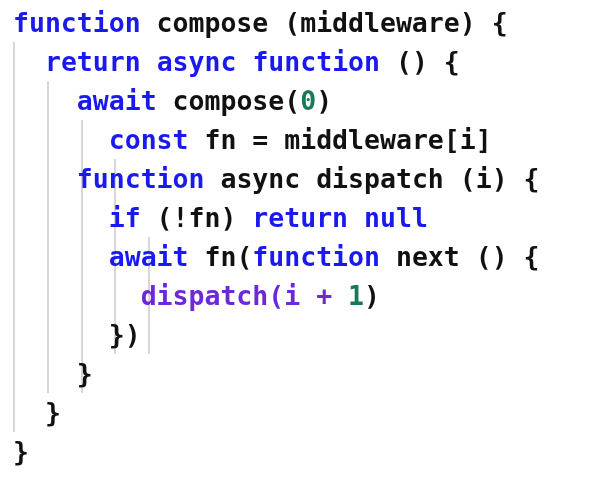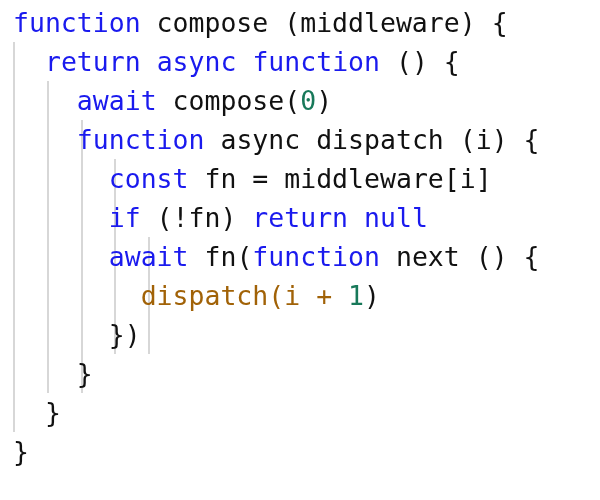--- a/index.html
+++ b/index.html
@@ -36,20 +36,21 @@
     left: 0;
     width: 600px;
   }
   .code-line {
     position: relative;
     height: 39px;
     white-space: pre;
     padding-left: 13px;
     color: #111111;
     letter-spacing: 0px;
+    font-weight: bold;
   }
   .tok { white-space: pre; }
   .tok-keyword { color: #1a1aee; }
   .tok-number  { color: #18795a; }
   .tok-plain   { color: #111111; }
 </style>
 </head>
 <body>
 
 <div id="code-canvas">
@@ -59,24 +60,24 @@
       <div class="indent-guide" style="left: 47px; top: 81px; height: 312px; background: rgb(215, 215, 215);"></div>
       <div class="indent-guide" style="left: 81px; top: 120px; height: 273px; background: rgb(215, 215, 215);"></div>
       <div class="indent-guide" style="left: 114px; top: 159px; height: 195px; background: rgb(215, 215, 215);"></div>
       <div class="indent-guide" style="left: 148px; top: 237px; height: 117px; background: rgb(215, 215, 215);"></div>
     </div>
 
   <div id="code-block">
       <div class="code-line"><span class="tok tok-keyword" style="color: rgb(26, 26, 238);">function</span><span class="tok tok-plain" style="color: rgb(17, 17, 17);"> compose (middleware) {</span></div>
       <div class="code-line"><span class="tok tok-plain" style="color: rgb(17, 17, 17);">  </span><span class="tok tok-keyword" style="color: rgb(26, 26, 238);">return</span><span class="tok tok-plain" style="color: rgb(17, 17, 17);"> </span><span class="tok tok-keyword" style="color: rgb(26, 26, 238);">async</span><span class="tok tok-plain" style="color: rgb(17, 17, 17);"> </span><span class="tok tok-keyword" style="color: rgb(26, 26, 238);">function</span><span class="tok tok-plain" style="color: rgb(17, 17, 17);"> () {</span></div>
       <div class="code-line"><span class="tok tok-plain" style="color: rgb(17, 17, 17);">    </span><span class="tok tok-keyword" style="color: rgb(26, 26, 238);">await</span><span class="tok tok-plain" style="color: rgb(17, 17, 17);"> compose(</span><span class="tok tok-number" style="color: rgb(24, 121, 90);">0</span><span class="tok tok-plain" style="color: rgb(17, 17, 17);">)</span></div>
+      <div class="code-line"><span class="tok tok-plain" style="color: rgb(17, 17, 17);">      </span><span class="tok tok-keyword" style="color: rgb(26, 26, 238);">const</span><span class="tok tok-plain" style="color: rgb(17, 17, 17);"> fn = middleware[i]</span></div>
       <div class="code-line"><span class="tok tok-plain" style="color: rgb(17, 17, 17);">    </span><span class="tok tok-keyword" style="color: rgb(26, 26, 238);">function</span><span class="tok tok-plain" style="color: rgb(17, 17, 17);"> async dispatch (i) {</span></div>
-      <div class="code-line"><span class="tok tok-plain" style="color: rgb(17, 17, 17);">      </span><span class="tok tok-keyword" style="color: rgb(26, 26, 238);">const</span><span class="tok tok-plain" style="color: rgb(17, 17, 17);"> fn = middleware[i]</span></div>
       <div class="code-line"><span class="tok tok-plain" style="color: rgb(17, 17, 17);">      </span><span class="tok tok-keyword" style="color: rgb(26, 26, 238);">if</span><span class="tok tok-plain" style="color: rgb(17, 17, 17);"> (!fn) </span><span class="tok tok-keyword" style="color: rgb(26, 26, 238);">return</span><span class="tok tok-plain" style="color: rgb(17, 17, 17);"> </span><span class="tok tok-keyword" style="color: rgb(26, 26, 238);">null</span></div>
       <div class="code-line"><span class="tok tok-plain" style="color: rgb(17, 17, 17);">      </span><span class="tok tok-keyword" style="color: rgb(26, 26, 238);">await</span><span class="tok tok-plain" style="color: rgb(17, 17, 17);"> fn(</span><span class="tok tok-keyword" style="color: rgb(26, 26, 238);">function</span><span class="tok tok-plain" style="color: rgb(17, 17, 17);"> next () {</span></div>
-      <div class="code-line"><span class="tok tok-plain" style="color: #a16207;">        dispatch(i + </span><span class="tok tok-number" style="color: rgb(24, 121, 90);">1</span><span class="tok tok-plain" style="color: rgb(17, 17, 17);">)</span></div>
+      <div class="code-line"><span class="tok tok-plain" style="color: #6d28d9;">        dispatch(i + </span><span class="tok tok-number" style="color: rgb(24, 121, 90);">1</span><span class="tok tok-plain" style="color: rgb(17, 17, 17);">)</span></div>
       <div class="code-line"><span class="tok tok-plain" style="color: rgb(17, 17, 17);">      })</span></div>
       <div class="code-line"><span class="tok tok-plain" style="color: rgb(17, 17, 17);">    }</span></div>
       <div class="code-line"><span class="tok tok-plain" style="color: rgb(17, 17, 17);">  }</span></div>
       <div class="code-line"><span class="tok tok-plain" style="color: rgb(17, 17, 17);">}</span></div>
     </div>
 
 </div>
 
 </body></html>

